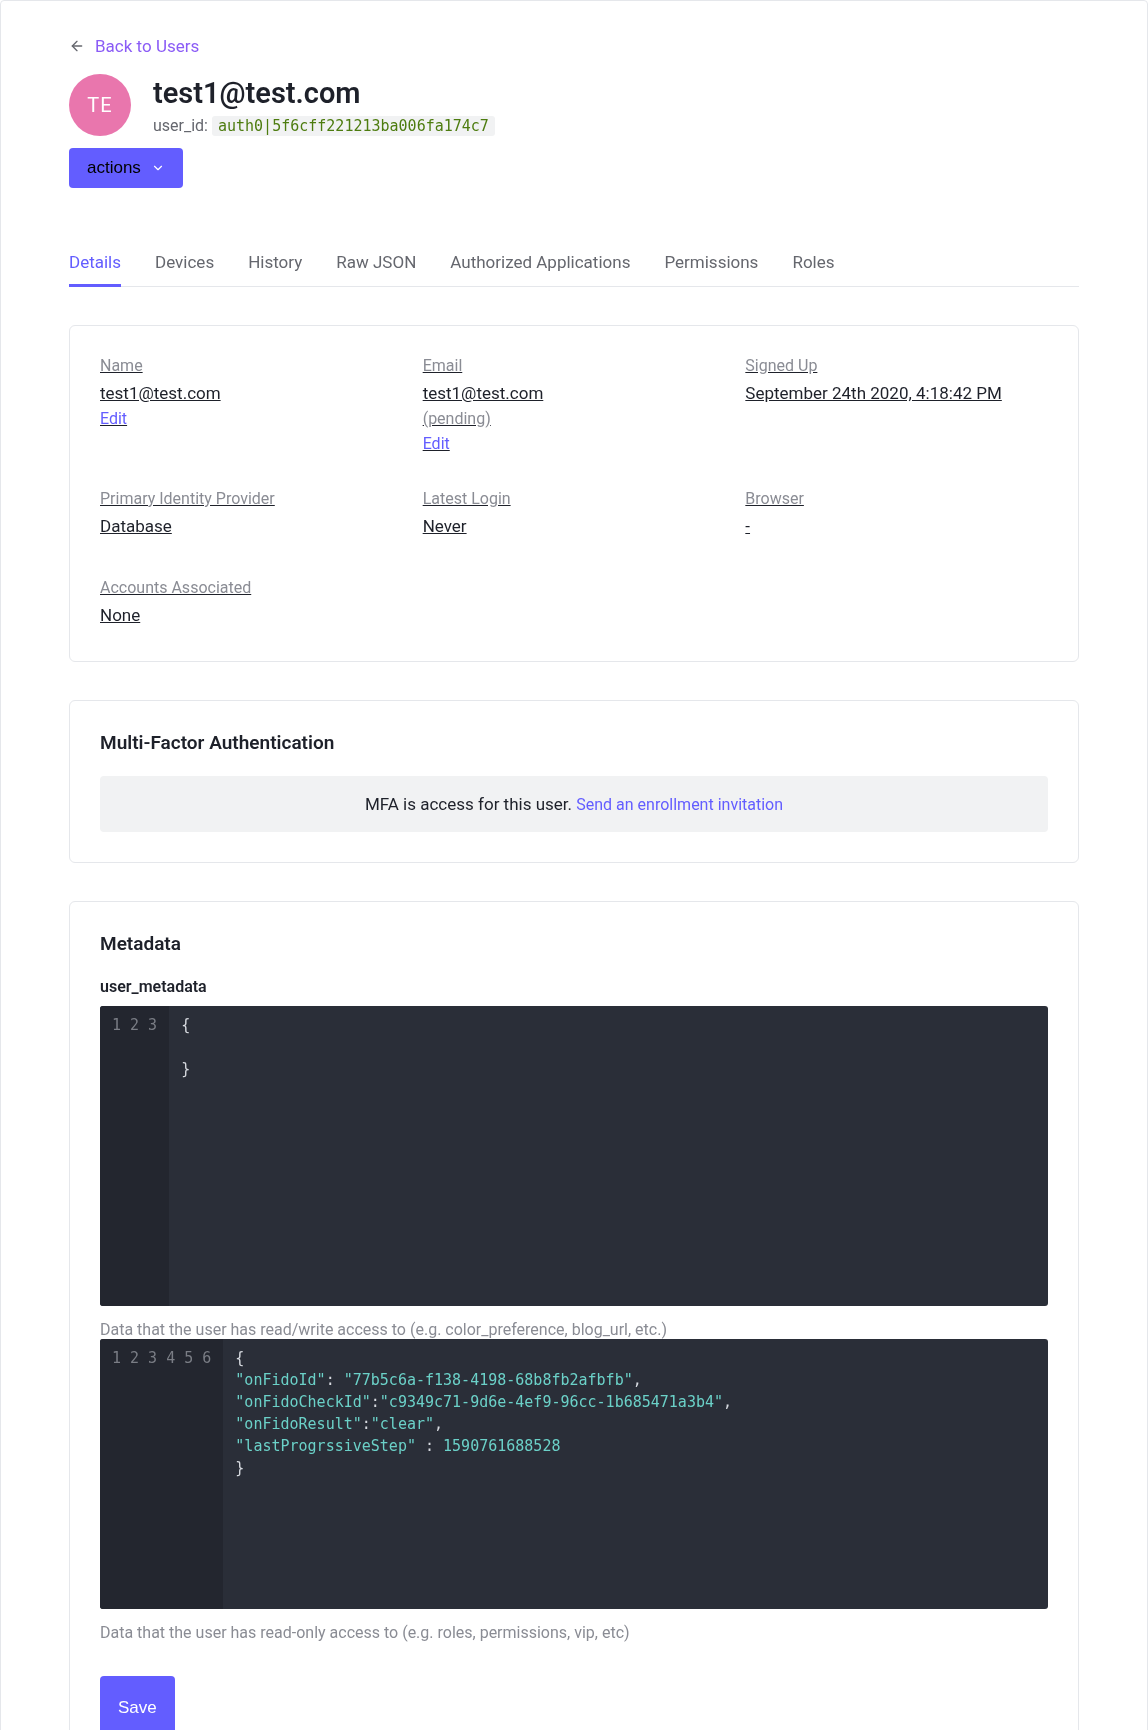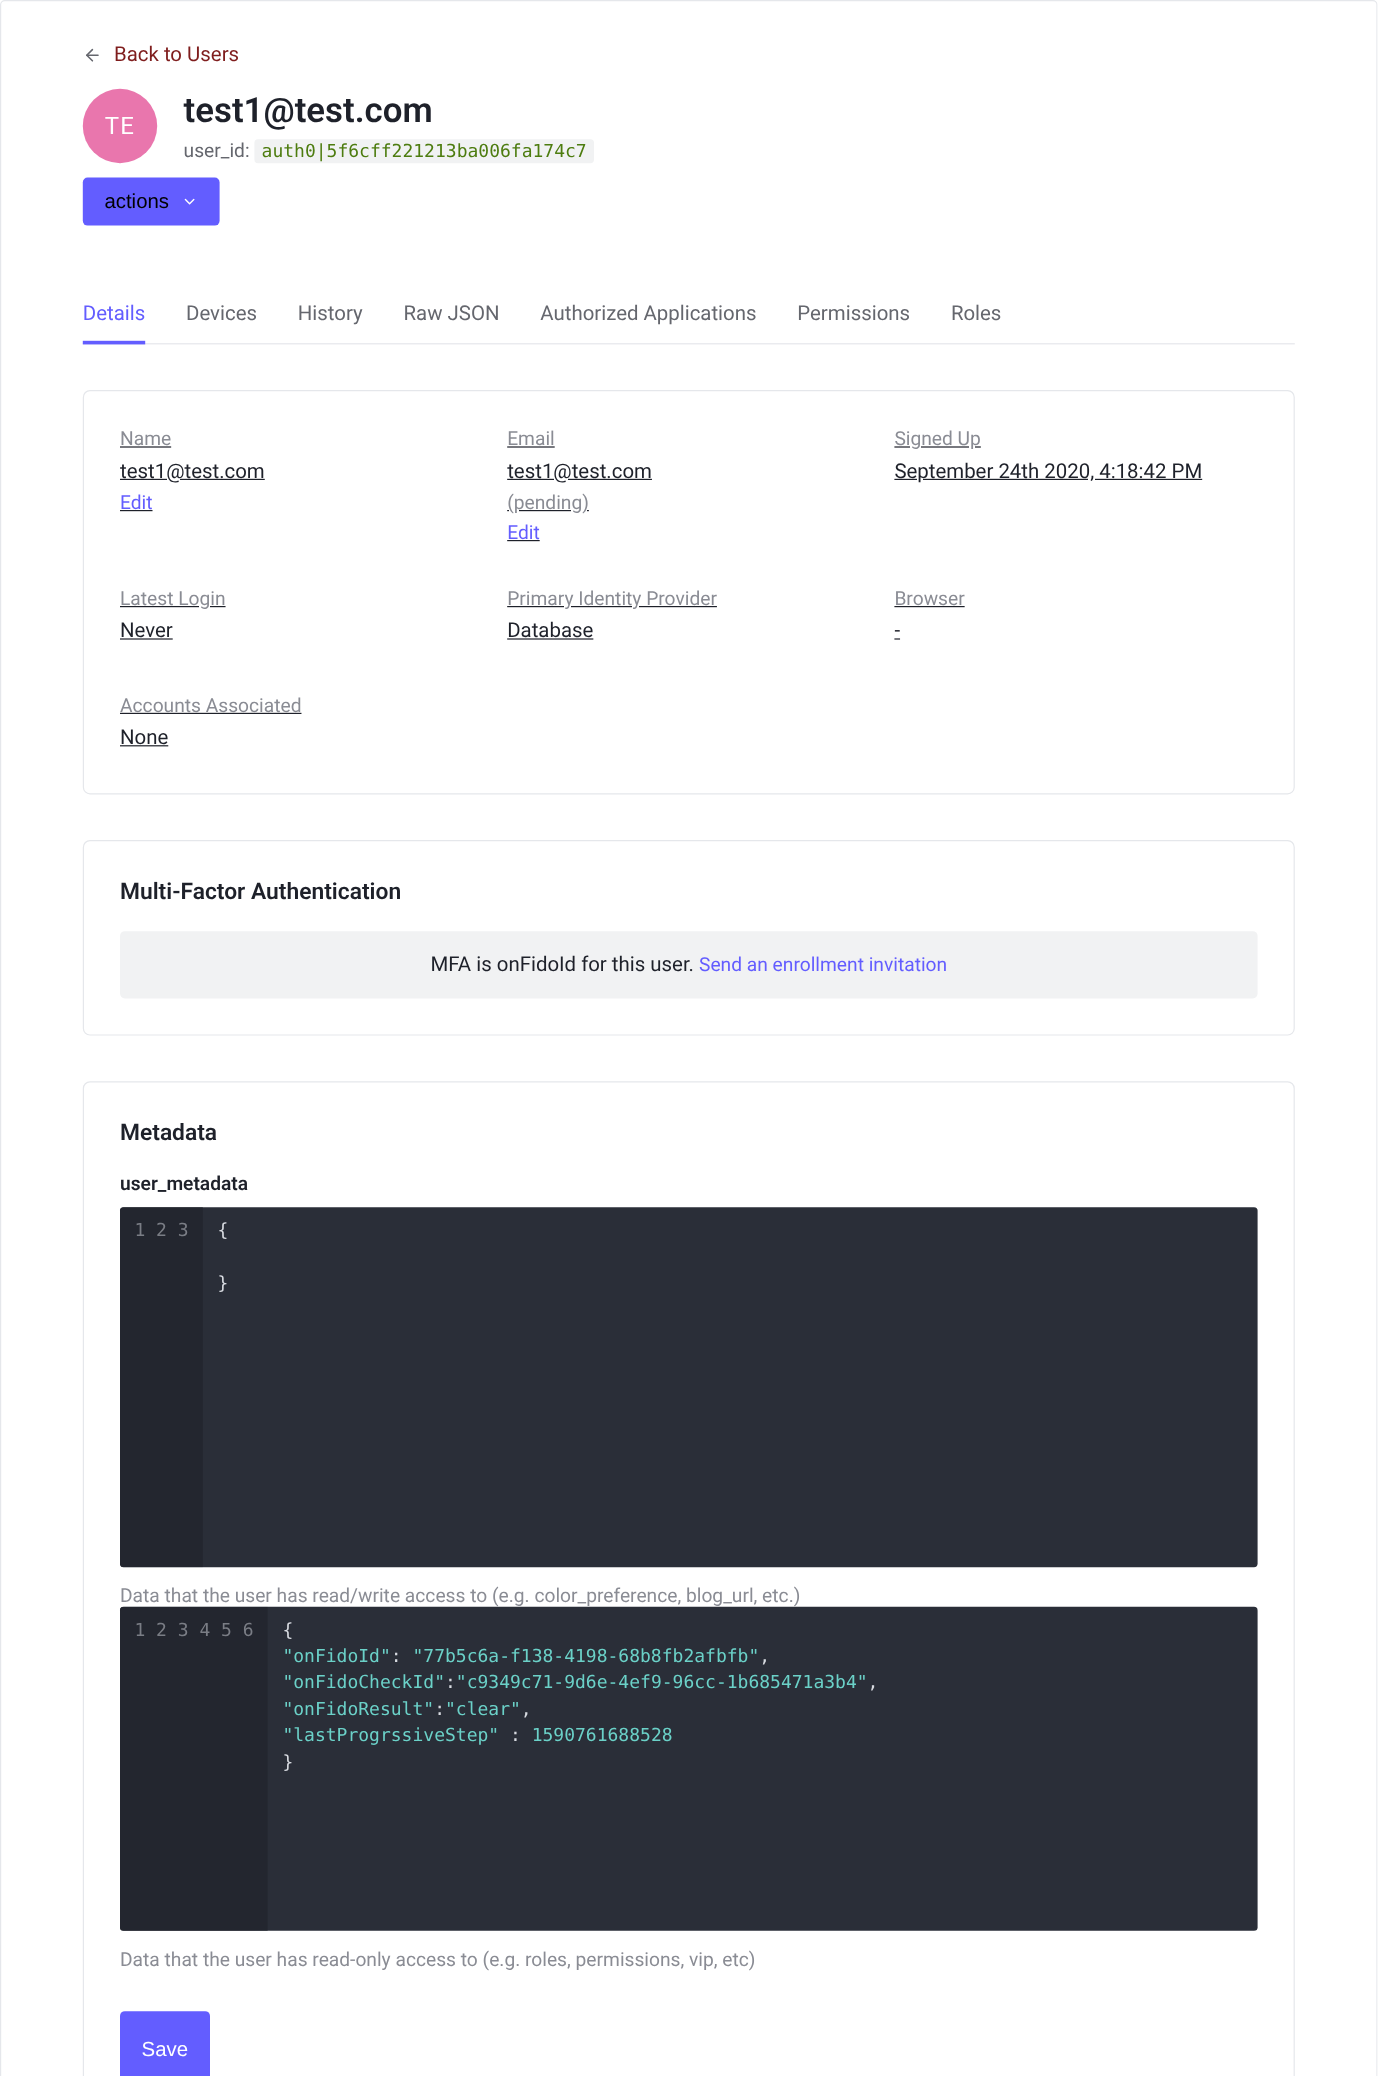--- a/index.html
+++ b/index.html
@@ -11,21 +11,21 @@
 .page {
   width: 1148px;
   border: 1px solid #e5e7eb;
   border-radius: 4px;
   padding: 35px 68px 60px 68px;
   margin: 0 auto;
 }
 .back-link {
   display: inline-flex;
   align-items: center;
-  color: #7f1d1d;
+  color: #8b5cf6;
   font-size: 17px;
   cursor: pointer;
   margin-bottom: 18px;
 }
 .back-link svg { margin-right: 10px; }
 .header-row {
   display: flex;
   align-items: flex-start;
   justify-content: space-between;
   flex-direction: column;
@@ -234,42 +234,42 @@
         <div class="field-label">Email</div>
         <div class="field-value">test1@test.com</div>
         <div class="field-note">(pending)</div>
         <div class="link">Edit</div>
       </div>
       <div>
         <div class="field-label">Signed Up</div>
         <div class="field-value">September 24th 2020, 4:18:42 PM</div>
       </div>
       <div>
+        <div class="field-label">Primary Identity Provider</div>
+        <div class="field-value">Database</div>
+      </div>
+      <div>
         <div class="field-label">Latest Login</div>
         <div class="field-value">Never</div>
-      </div>
-      <div>
-        <div class="field-label">Primary Identity Provider</div>
-        <div class="field-value">Database</div>
       </div>
       <div>
         <div class="field-label">Browser</div>
         <div class="field-value">-</div>
       </div>
       <div>
         <div class="field-label">Accounts Associated</div>
         <div class="field-value">None</div>
       </div>
     </div>
   </div>
 
   <div class="card">
     <div class="section-title">Multi-Factor Authentication</div>
     <div class="mfa-banner">
-      <span>MFA is onFidoId for this user. </span><span class="link">Send an enrollment invitation</span>
+      <span>MFA is access for this user. </span><span class="link">Send an enrollment invitation</span>
     </div>
   </div>
 
   <div class="card">
     <div class="section-title">Metadata</div>
 
     <div class="meta-sub">user_metadata</div>
     <div class="editor-tall">
       <div class="editor">
         <div class="gutter" id="user-meta-gutter">1

